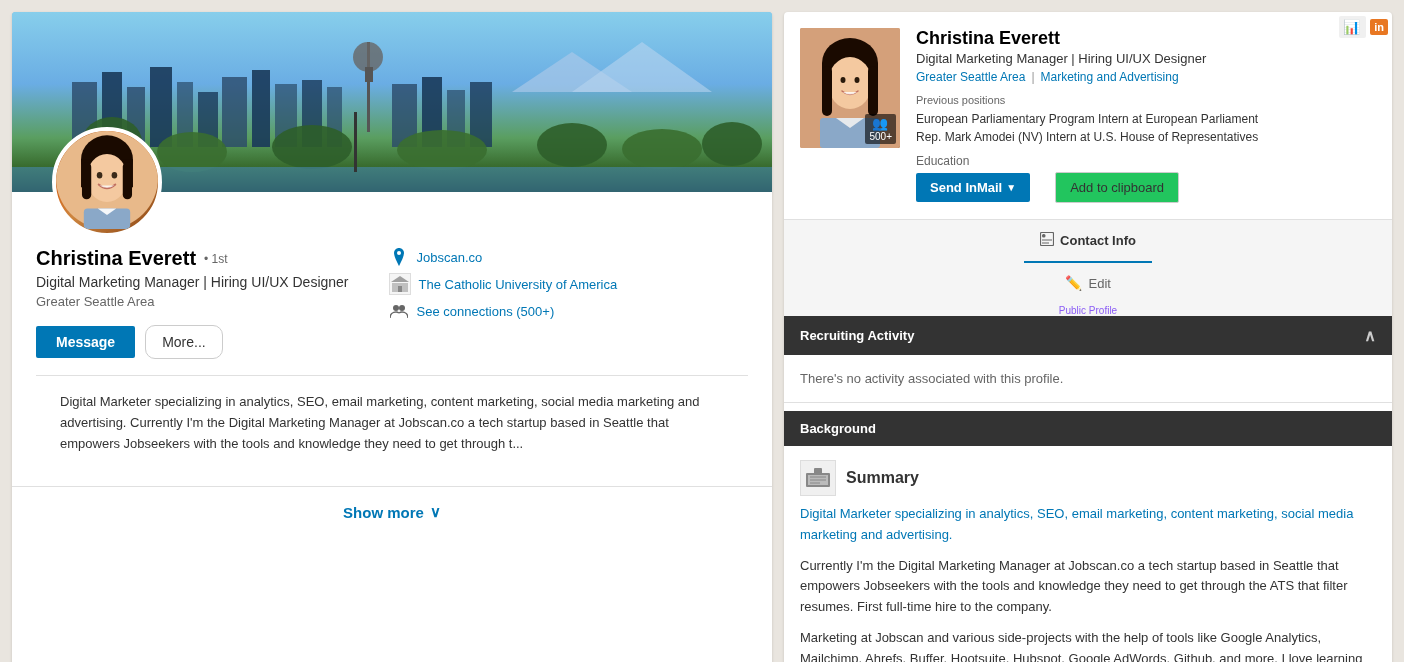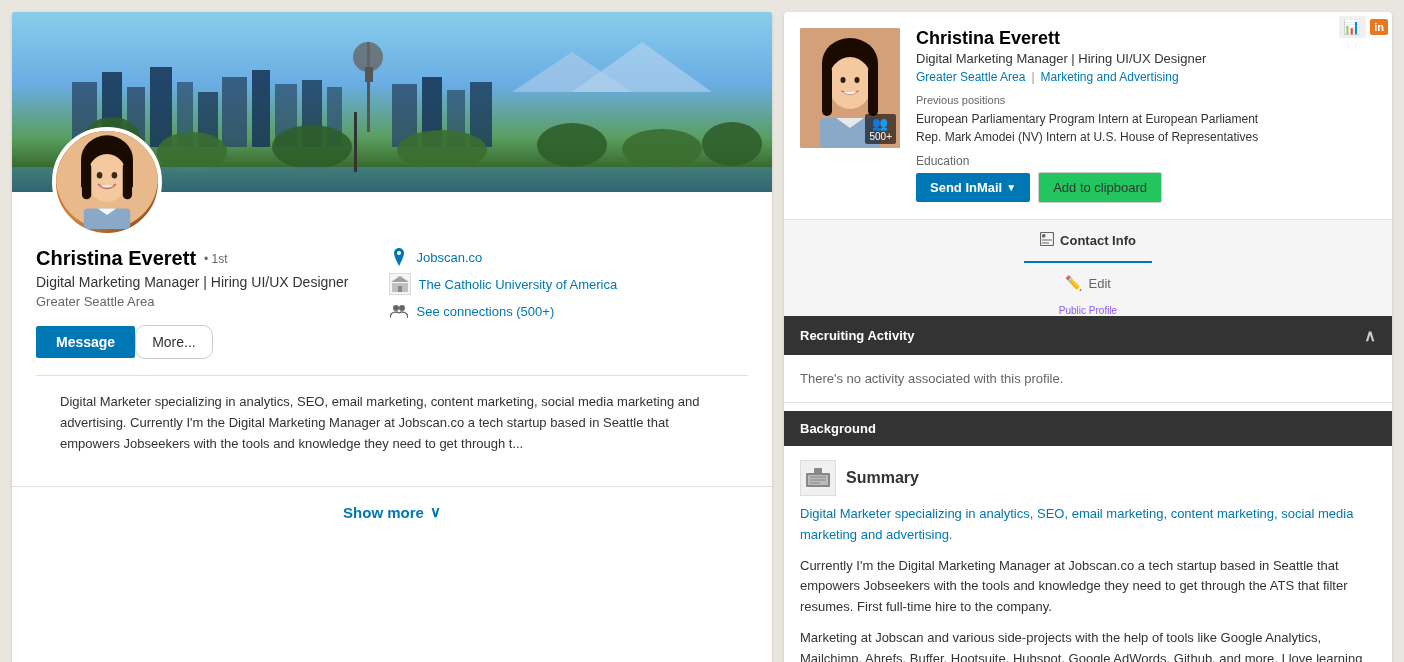--- a/index.html
+++ b/index.html
@@ -107,21 +107,21 @@
 
     .profile-actions-row {
       display: flex;
       align-items: flex-start;
       gap: 40px;
       margin-bottom: 16px;
     }
 
     .action-buttons {
       display: flex;
-      gap: 0;
+      gap: 10px;
       align-items: center;
       flex-shrink: 0;
     }
 
     .btn-message {
       background: #0077b5;
       color: #fff;
       border: none;
       padding: 8px 20px;
       border-radius: 2px;
@@ -310,21 +310,21 @@
 
     .right-edu-text {
       font-size: 12px;
       color: #333;
       line-height: 1.5;
       margin-bottom: 10px;
     }
 
     .right-action-buttons {
       display: flex;
-      gap: 8px;
+      gap: 25px;
       align-items: center;
     }
 
     .btn-inmail {
       background: #0077b5;
       color: #fff;
       border: none;
       padding: 7px 14px;
       border-radius: 2px;
       font-size: 13px;

